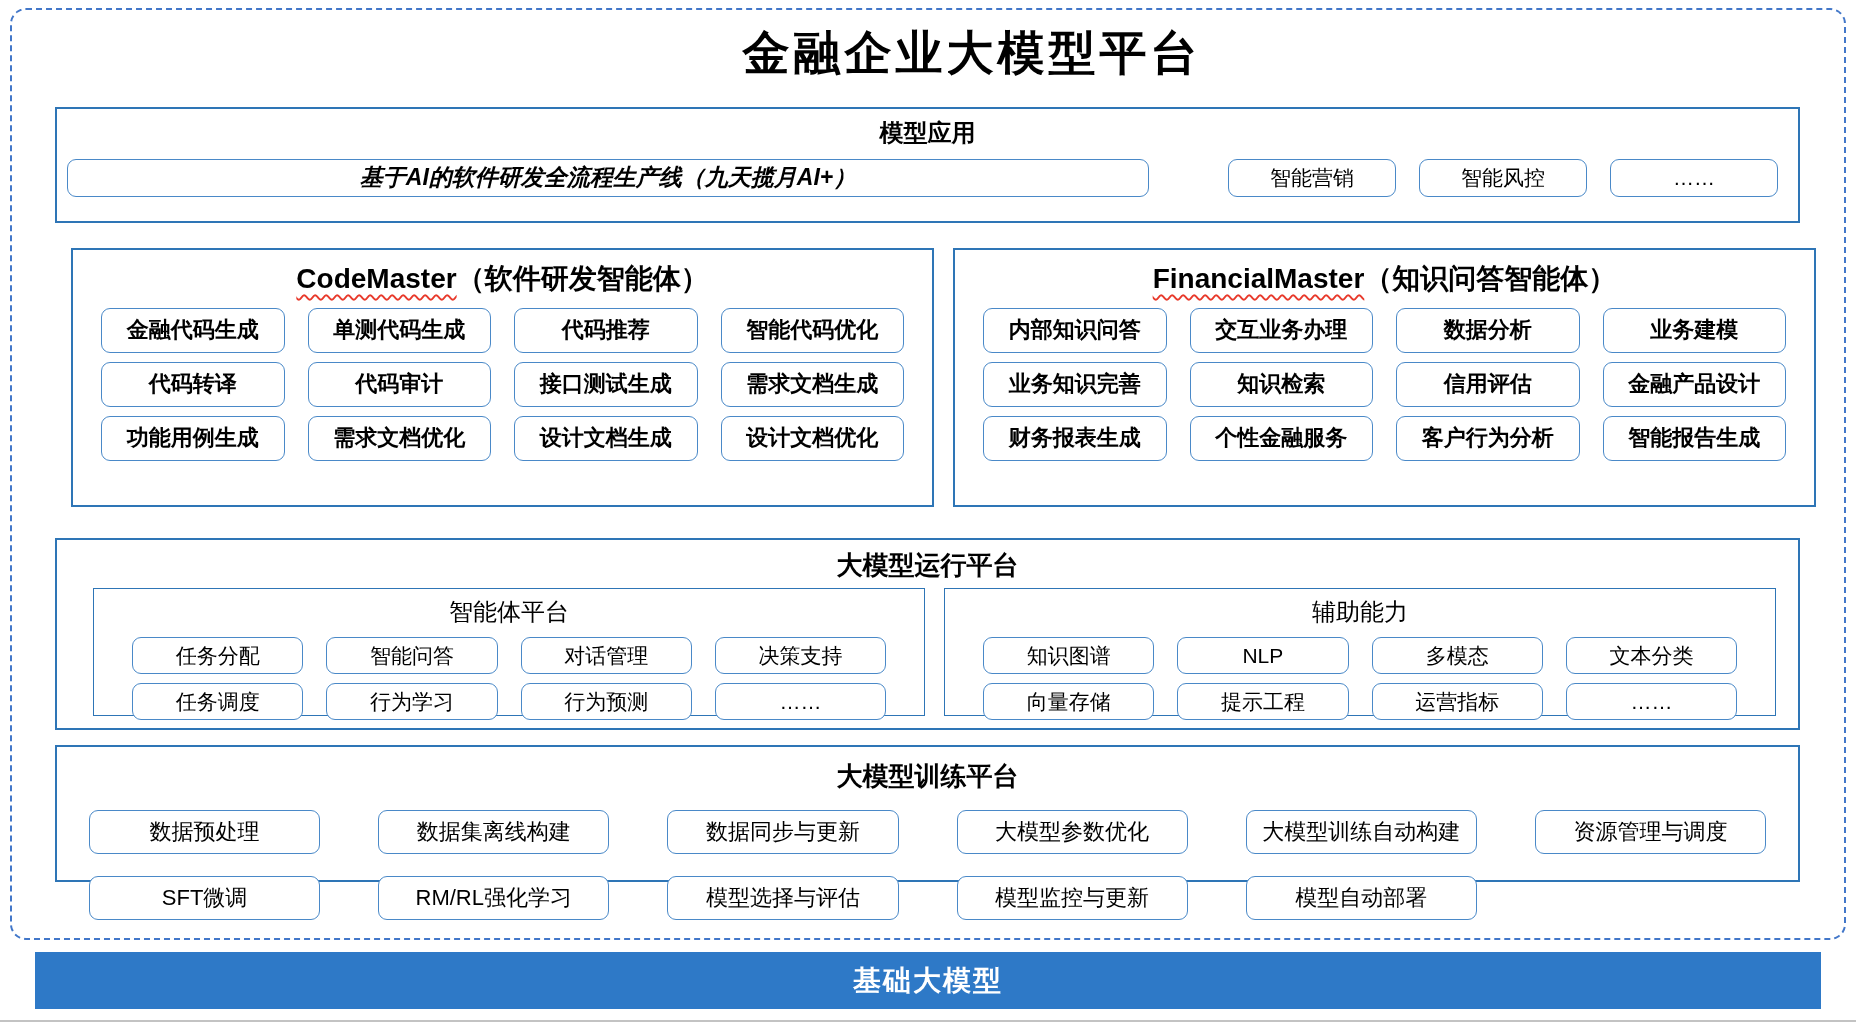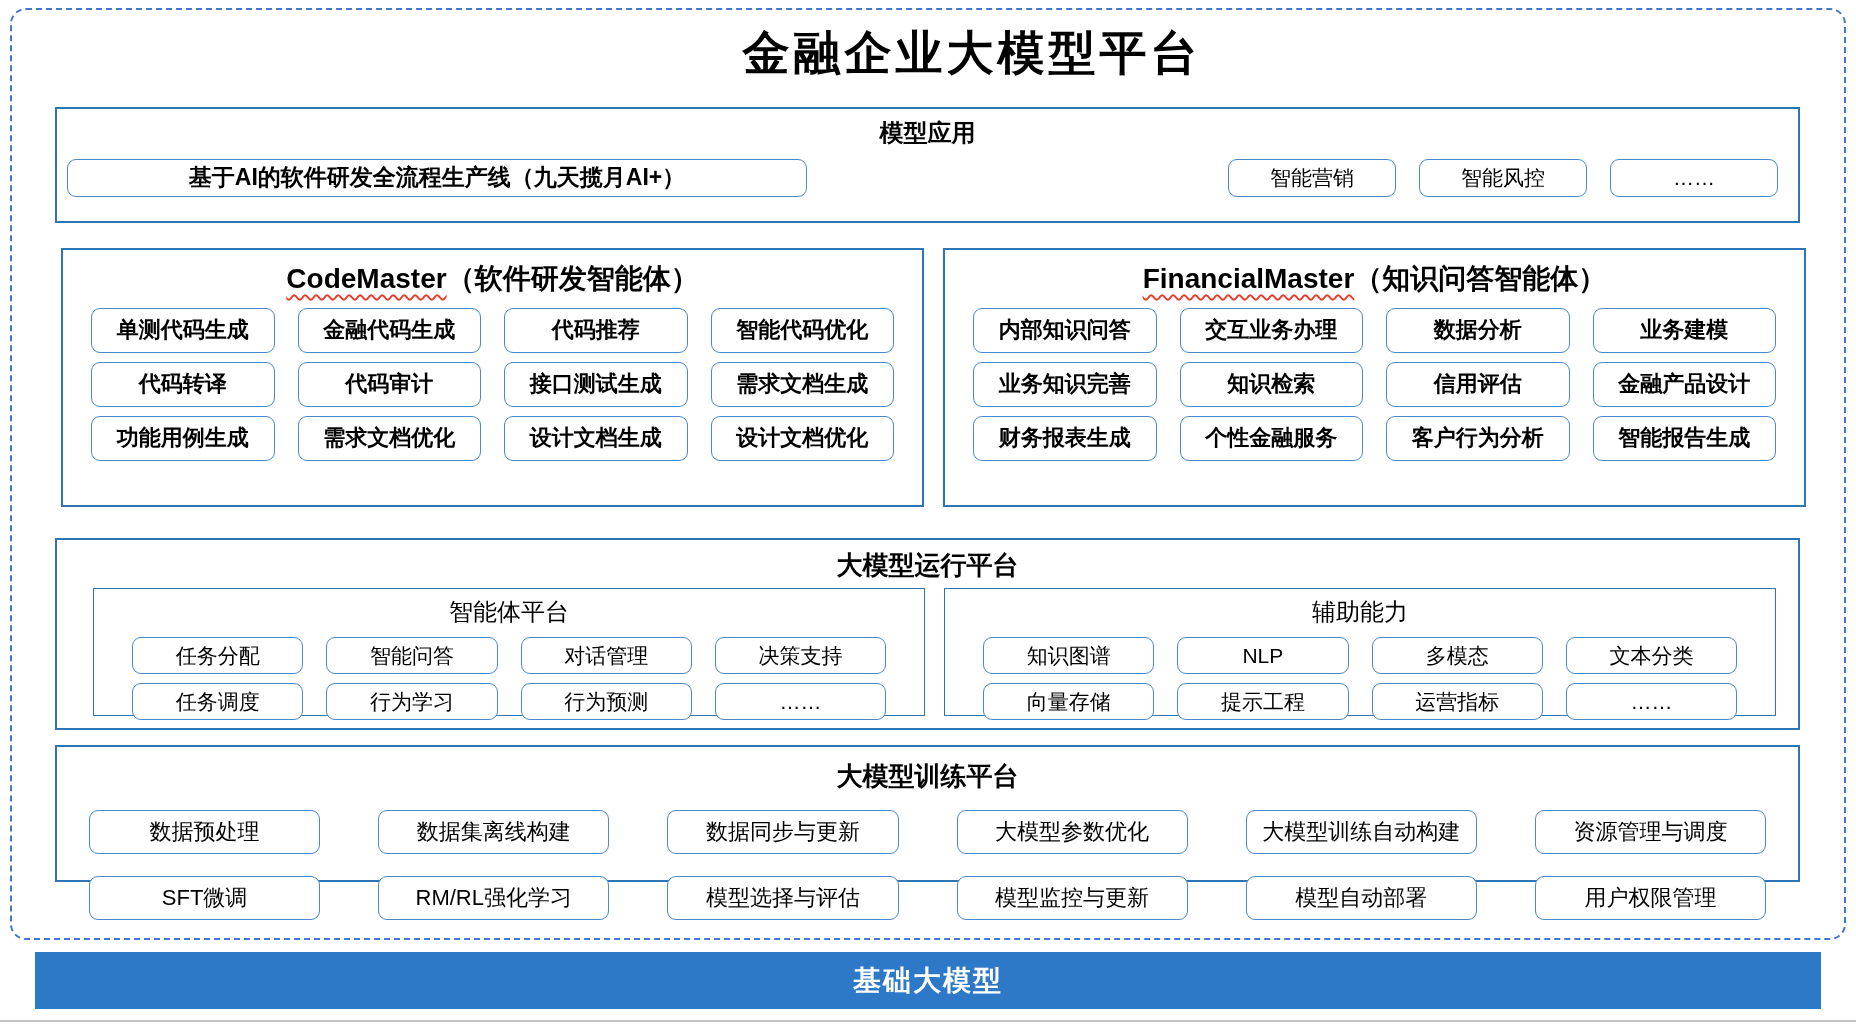--- a/index.html
+++ b/index.html
@@ -23,25 +23,25 @@
   .section-header{text-align:center;font-weight:700;font-size:24px;}
   
   .box-apps{top:107px;height:116px;}
   .box-apps .section-header{margin-top:8px;}
   .apps-row{position:absolute;left:10px;right:20px;top:50px;display:flex;gap:23px;}
   .btn{
     background:#fff;border:1.5px solid #4a89c8;border-radius:9px;
     display:flex;align-items:center;justify-content:center;
     font-size:21px;line-height:1.1;box-sizing:border-box;text-align:center;
   }
-  .btn-wide{width:740px;height:38px;font-weight:700;font-size:23px;}
+  .btn-wide{width:1082px;height:38px;font-weight:700;font-size:23px;font-style:italic;}
   .btn-small{width:168px;height:38px;}
   .btn-small.first{margin-left:auto;}
   
-  .agents-row{position:absolute;left:45px;top:248px;width:1745px;height:259px;display:flex;gap:19px;padding-left:16px;}
+  .agents-row{position:absolute;left:55px;top:248px;width:1745px;height:259px;display:flex;gap:19px;padding-left:16px;}
   .agent-box{flex:1;border:2px solid #2e75b6;box-sizing:border-box;padding:6px 28px 0;background:#fff;}
   .agent-header{text-align:center;font-size:28px;font-weight:700;margin:4px 0 10px;}
   .latin-underline{text-decoration:underline wavy #e8392b;text-decoration-thickness:2px;text-underline-offset:6px;}
   .grid4{display:grid;grid-template-columns:repeat(4,1fr);gap:9px 23px;}
   .agent-box .btn{height:45px;font-weight:700;font-size:22px;}
   
   .box-runtime{top:538px;height:192px;}
   .box-runtime .section-header{margin-top:8px;font-size:26px;}
   .runtime-row{position:absolute;left:24px;right:22px;top:48px;bottom:12px;display:flex;gap:19px;padding-left:12px;}
   .sub-box{flex:1;border:1.5px solid #2e75b6;box-sizing:border-box;padding:4px 38px 0;background:#fff;}
@@ -77,22 +77,22 @@
       <div class="btn btn-small">……</div>
     </div>
   </div>
 
   <div class="agents-row">
     <div class="agent-box">
       <div class="agent-header">
         <span class="latin-underline">CodeMaster</span><span>（软件研发智能体）</span>
       </div>
       <div class="grid4">
+        <div class="btn">金融代码生成</div>
         <div class="btn">单测代码生成</div>
-        <div class="btn">金融代码生成</div>
         <div class="btn">代码推荐</div>
         <div class="btn">智能代码优化</div>
         <div class="btn">代码转译</div>
         <div class="btn">代码审计</div>
         <div class="btn">接口测试生成</div>
         <div class="btn">需求文档生成</div>
         <div class="btn">功能用例生成</div>
         <div class="btn">需求文档优化</div>
         <div class="btn">设计文档生成</div>
         <div class="btn">设计文档优化</div>
@@ -159,21 +159,20 @@
       <div class="btn">数据集离线构建</div>
       <div class="btn">数据同步与更新</div>
       <div class="btn">大模型参数优化</div>
       <div class="btn">大模型训练自动构建</div>
       <div class="btn">资源管理与调度</div>
       <div class="btn">SFT微调</div>
       <div class="btn">RM/RL强化学习</div>
       <div class="btn">模型选择与评估</div>
       <div class="btn">模型监控与更新</div>
       <div class="btn">模型自动部署</div>
-      <div class="btn">用户权限管理</div>
     </div>
   </div>
 
   <div class="foundation-bar">
     <span>基础大模型</span>
   </div>
 
   <div class="bottom-line"></div>
 </div>
 

